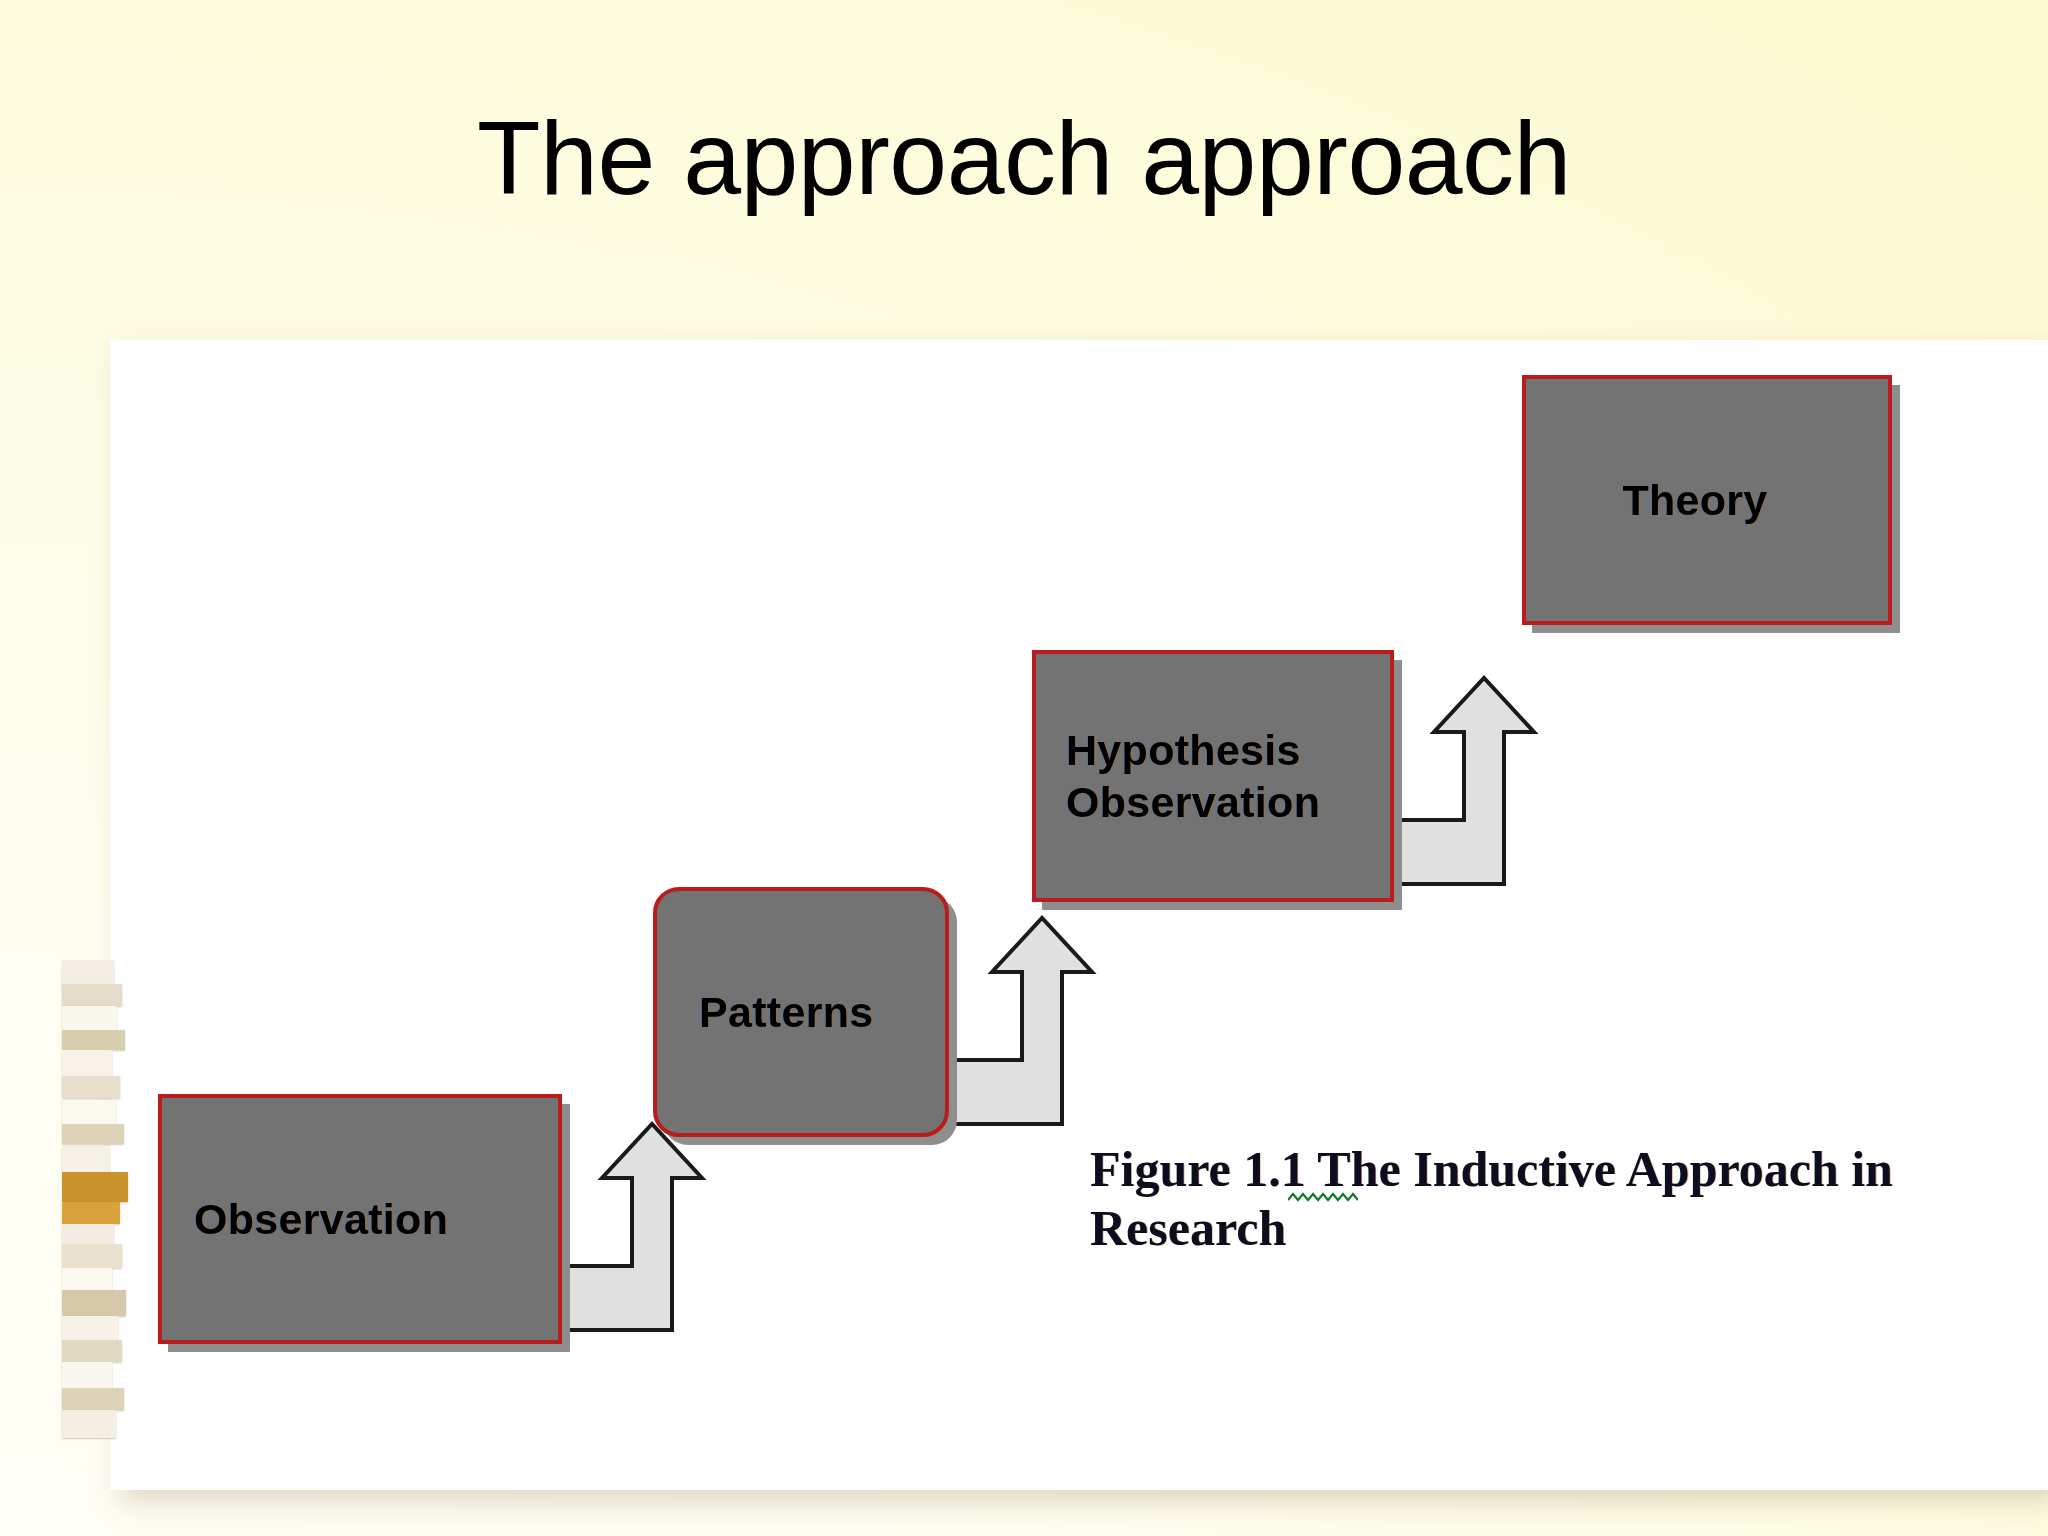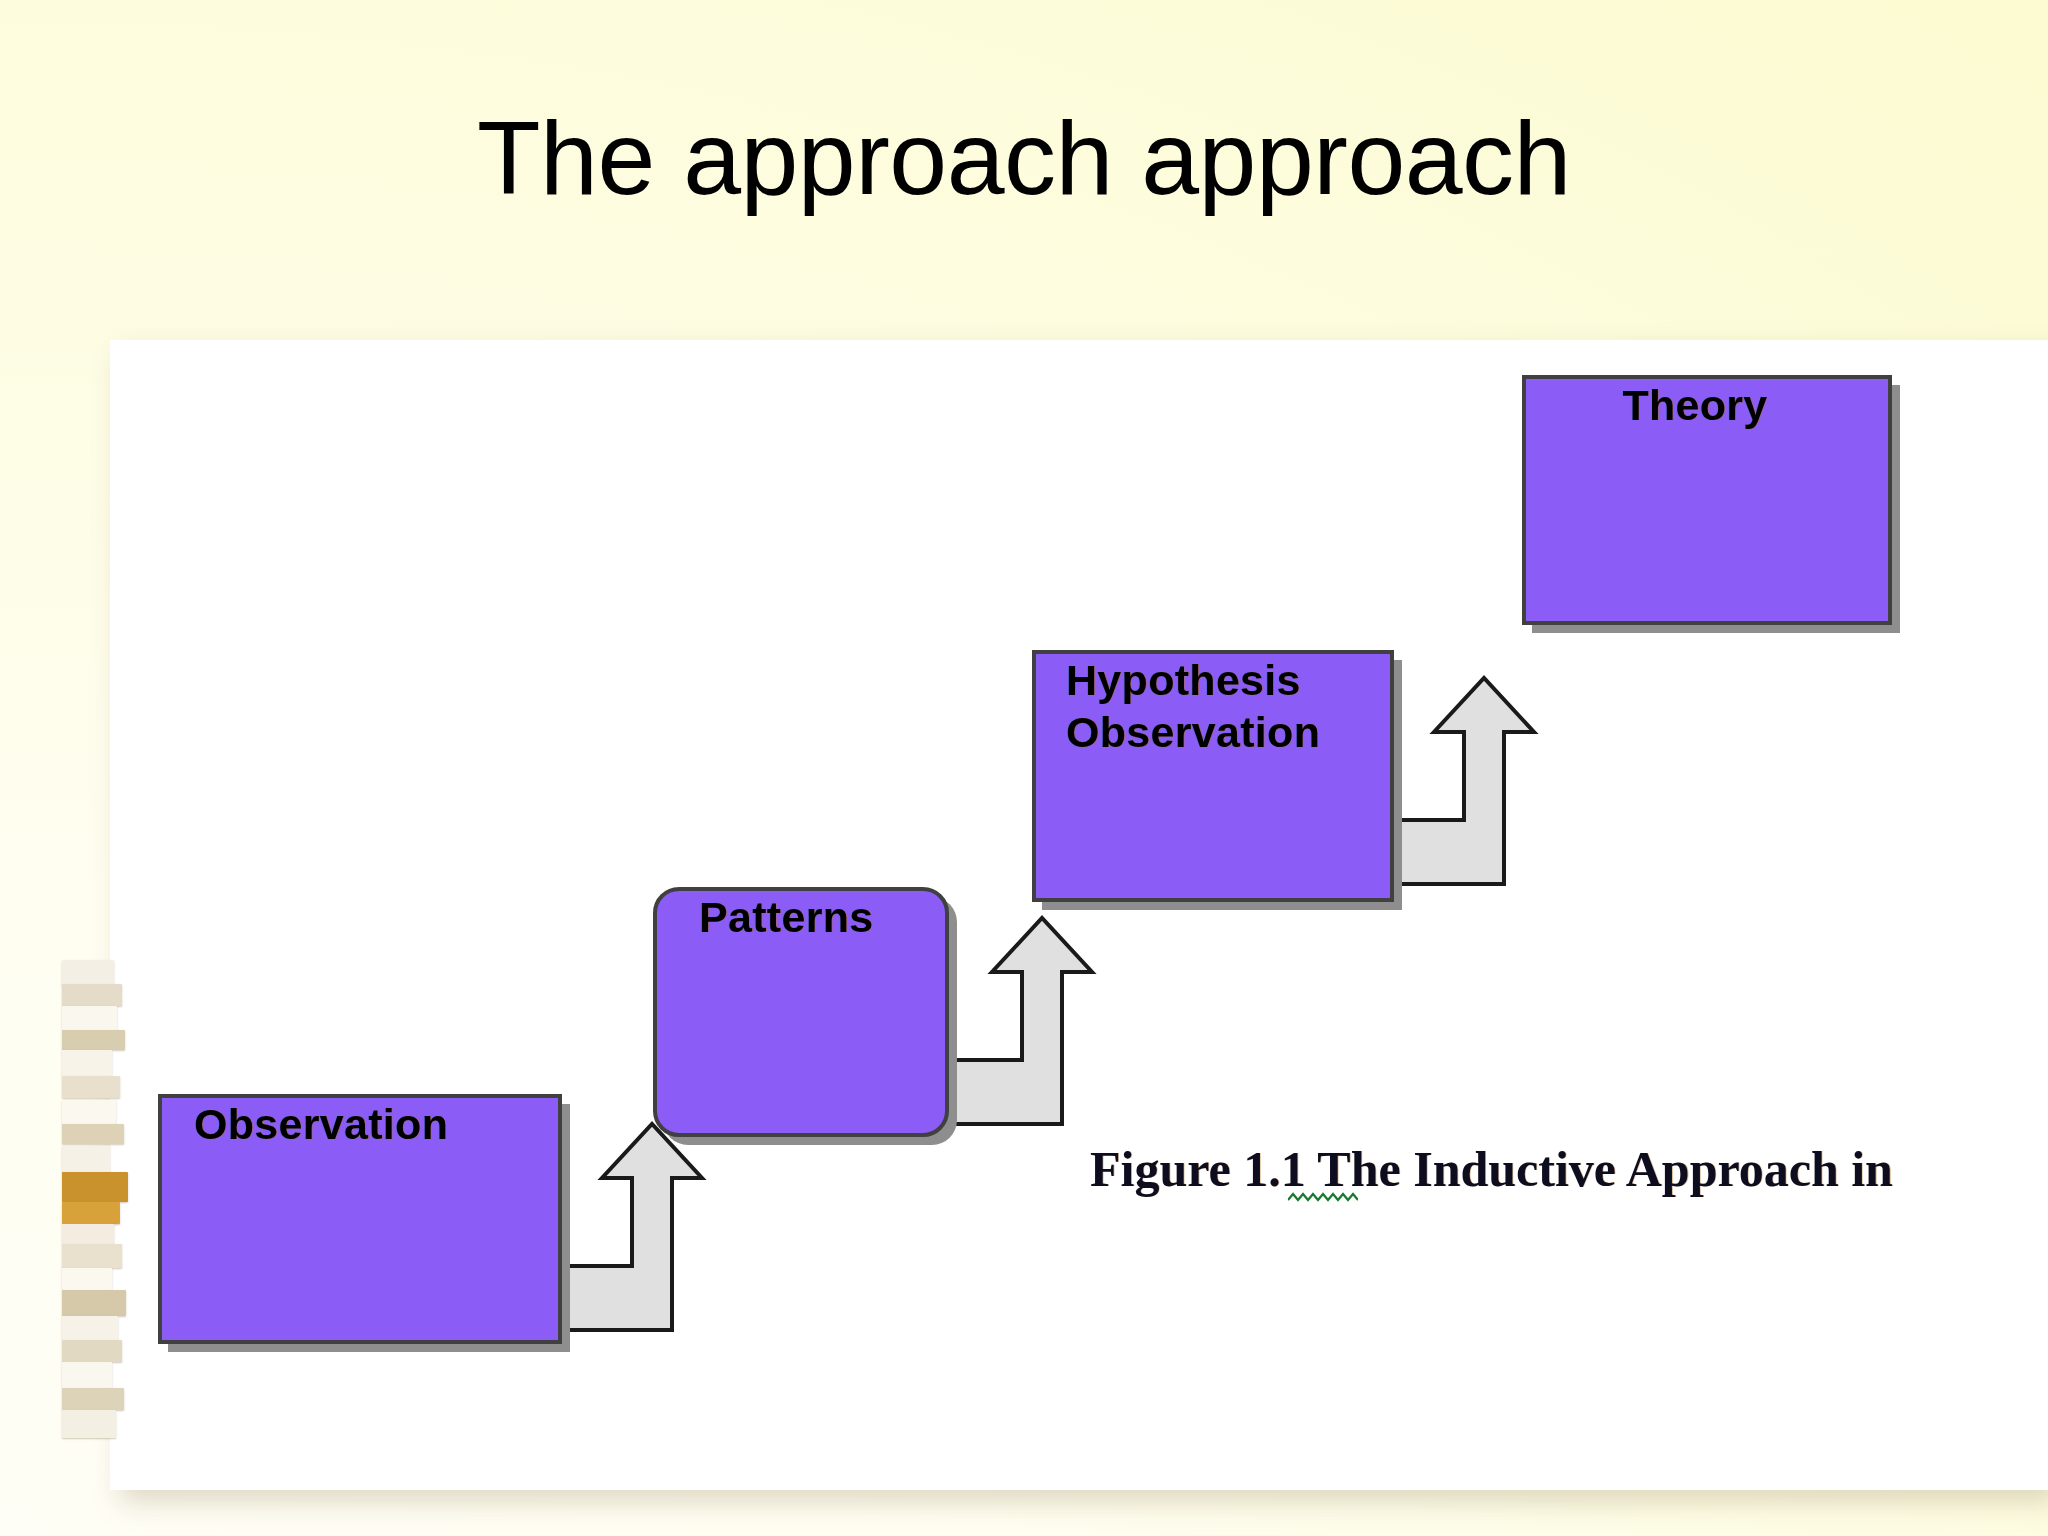--- a/index.html
+++ b/index.html
@@ -75,26 +75,26 @@
     position: absolute;
     left: 0;
     top: 0;
     width: 1938px;
     height: 1150px;
   }
 
   
   .node {
     position: absolute;
-    background: #8b5cf6;
-    border: 4px solid #404040;
+    background: #737373;
+    border: 4px solid #b91c1c;
     box-sizing: border-box;
     box-shadow: 9px 9px 0 -1px #8e8e8e;
     display: flex;
-    align-items: flex-start;
+    align-items: center;
     z-index: 6;
   }
   .node .node-label {
     font-family: "Liberation Sans", sans-serif;
     font-weight: bold;
     color: #000000;
     font-size: 43px;
     line-height: 1.22;
     padding-left: 32px;
     letter-spacing: 0.3px;
@@ -212,18 +212,19 @@
         <span class="node-label">Theory</span>
       </div>
 
       <div class="figure-caption">
         <span class="caption-line">
           <span>Figure 1.1 The Inductive Approach in</span>
           <svg class="squiggle" viewBox="0 0 70 10" preserveAspectRatio="none">
             <path d="M0,8 L5,2 L10,8 L15,2 L20,8 L25,2 L30,8 L35,2 L40,8 L45,2 L50,8 L55,2 L60,8 L65,2 L70,8" fill="none" stroke="#157A2E" stroke-width="2.2"></path>
           </svg>
         </span>
+        <span class="caption-line">Research</span>
       </div>
 
     </div>
   </div>
 
 </div>
 
 </body></html>

